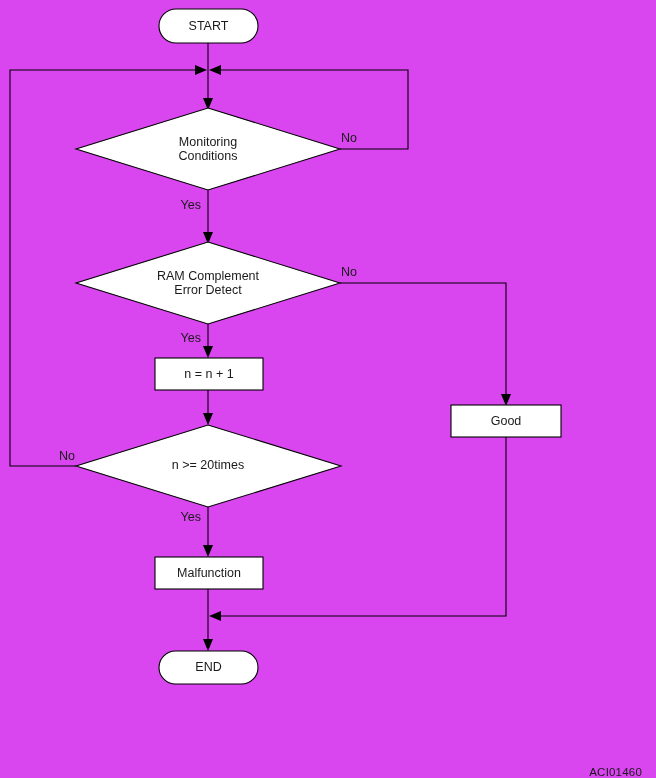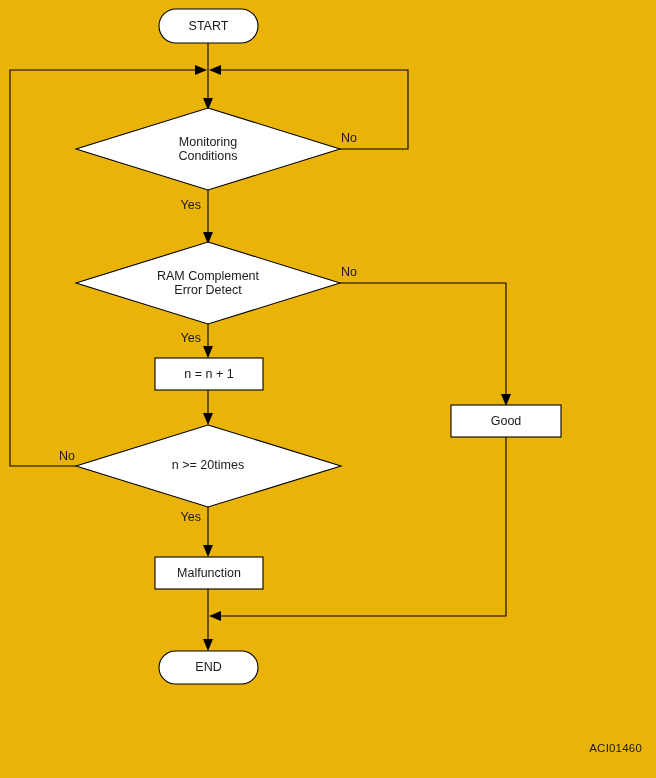--- a/index.html
+++ b/index.html
@@ -8,21 +8,21 @@
     background: #ffffff;
   }
   body {
     font-family: "Liberation Sans", sans-serif;
     color: #1a1a1a;
   }
   #canvas {
     position: relative;
     width: 656px;
     height: 778px;
-    background: #eab308;
+    background: #d946ef;
     overflow: hidden;
   }
   #flow-svg {
     position: absolute;
     left: 0;
     top: 0;
     width: 656px;
     height: 778px;
   }
   .shape-stroke {
@@ -50,21 +50,21 @@
     font-family: "Liberation Sans", sans-serif;
     font-size: 12.5px;
     fill: #1a1a1a;
     dominant-baseline: middle;
   }
   .edge-label.anchor-end { text-anchor: end; }
   .edge-label.anchor-start { text-anchor: start; }
   .figure-code {
     position: absolute;
     right: 14px;
-    bottom: 24px;
+    bottom: 0;
     font-family: "Liberation Sans", sans-serif;
     font-size: 11.5px;
     color: #1a1a1a;
     letter-spacing: 0.2px;
   }
 </style>
 </head>
 <body>
 
 <div id="canvas">

